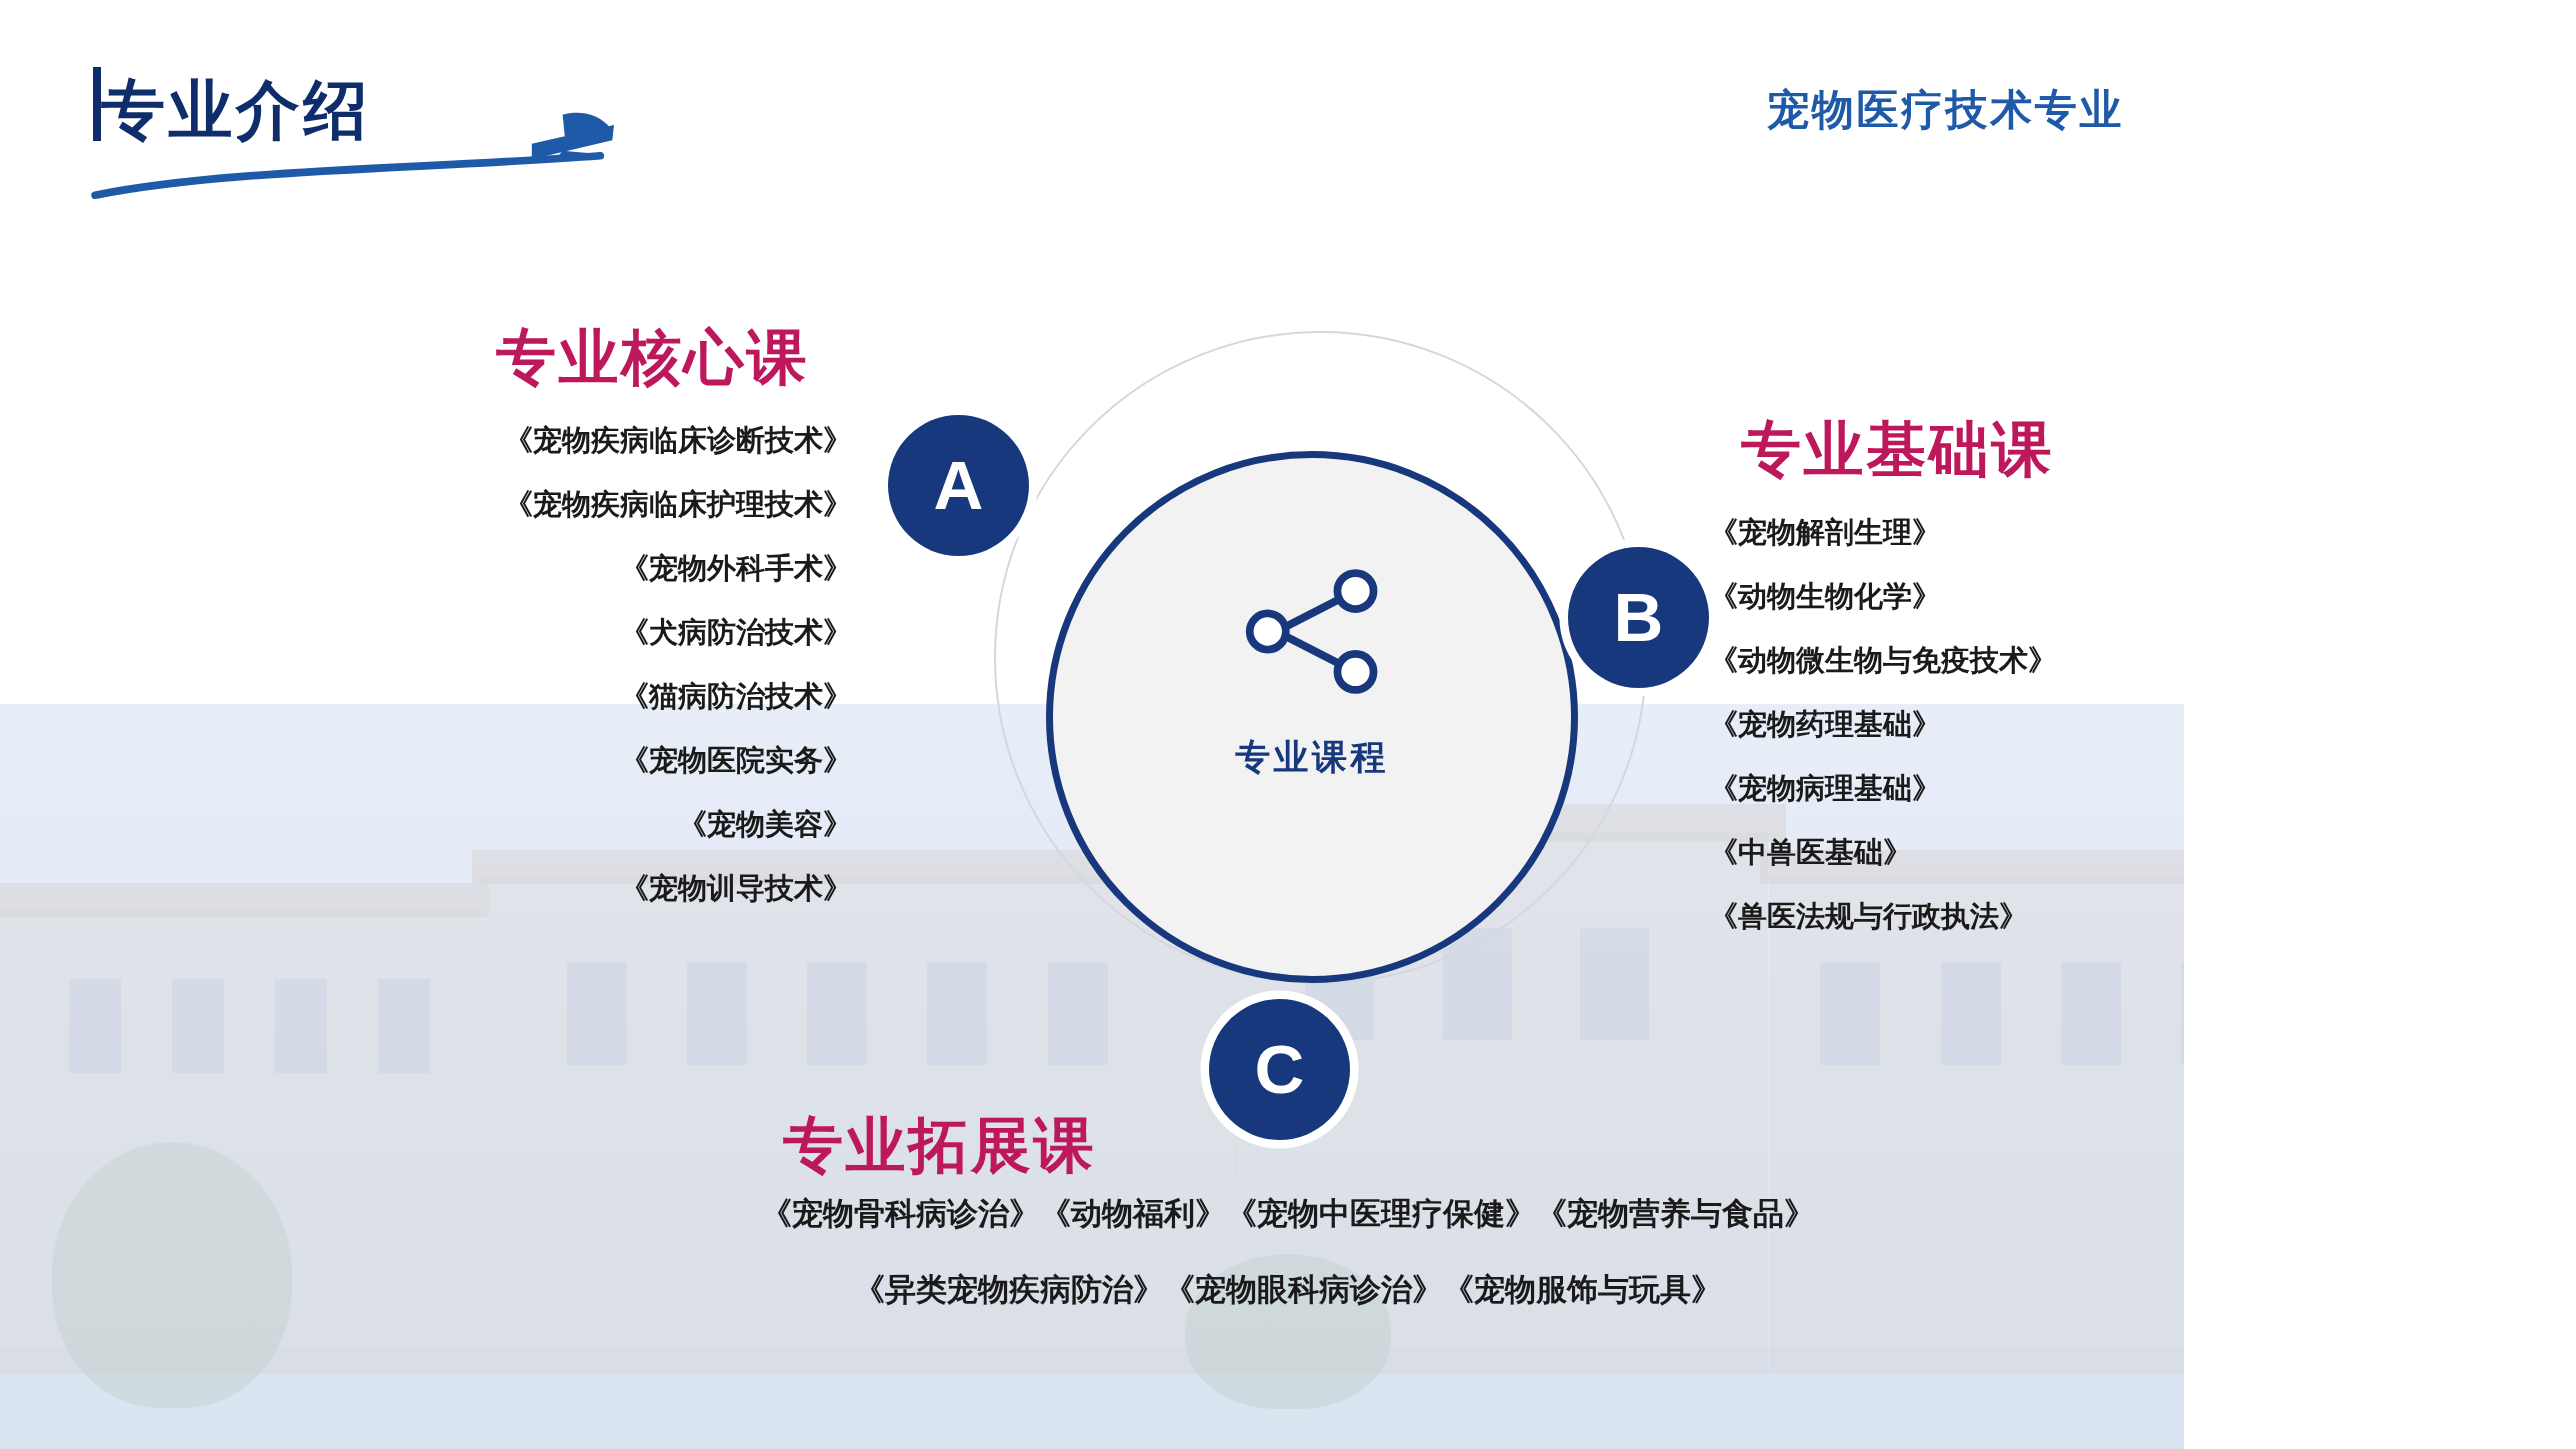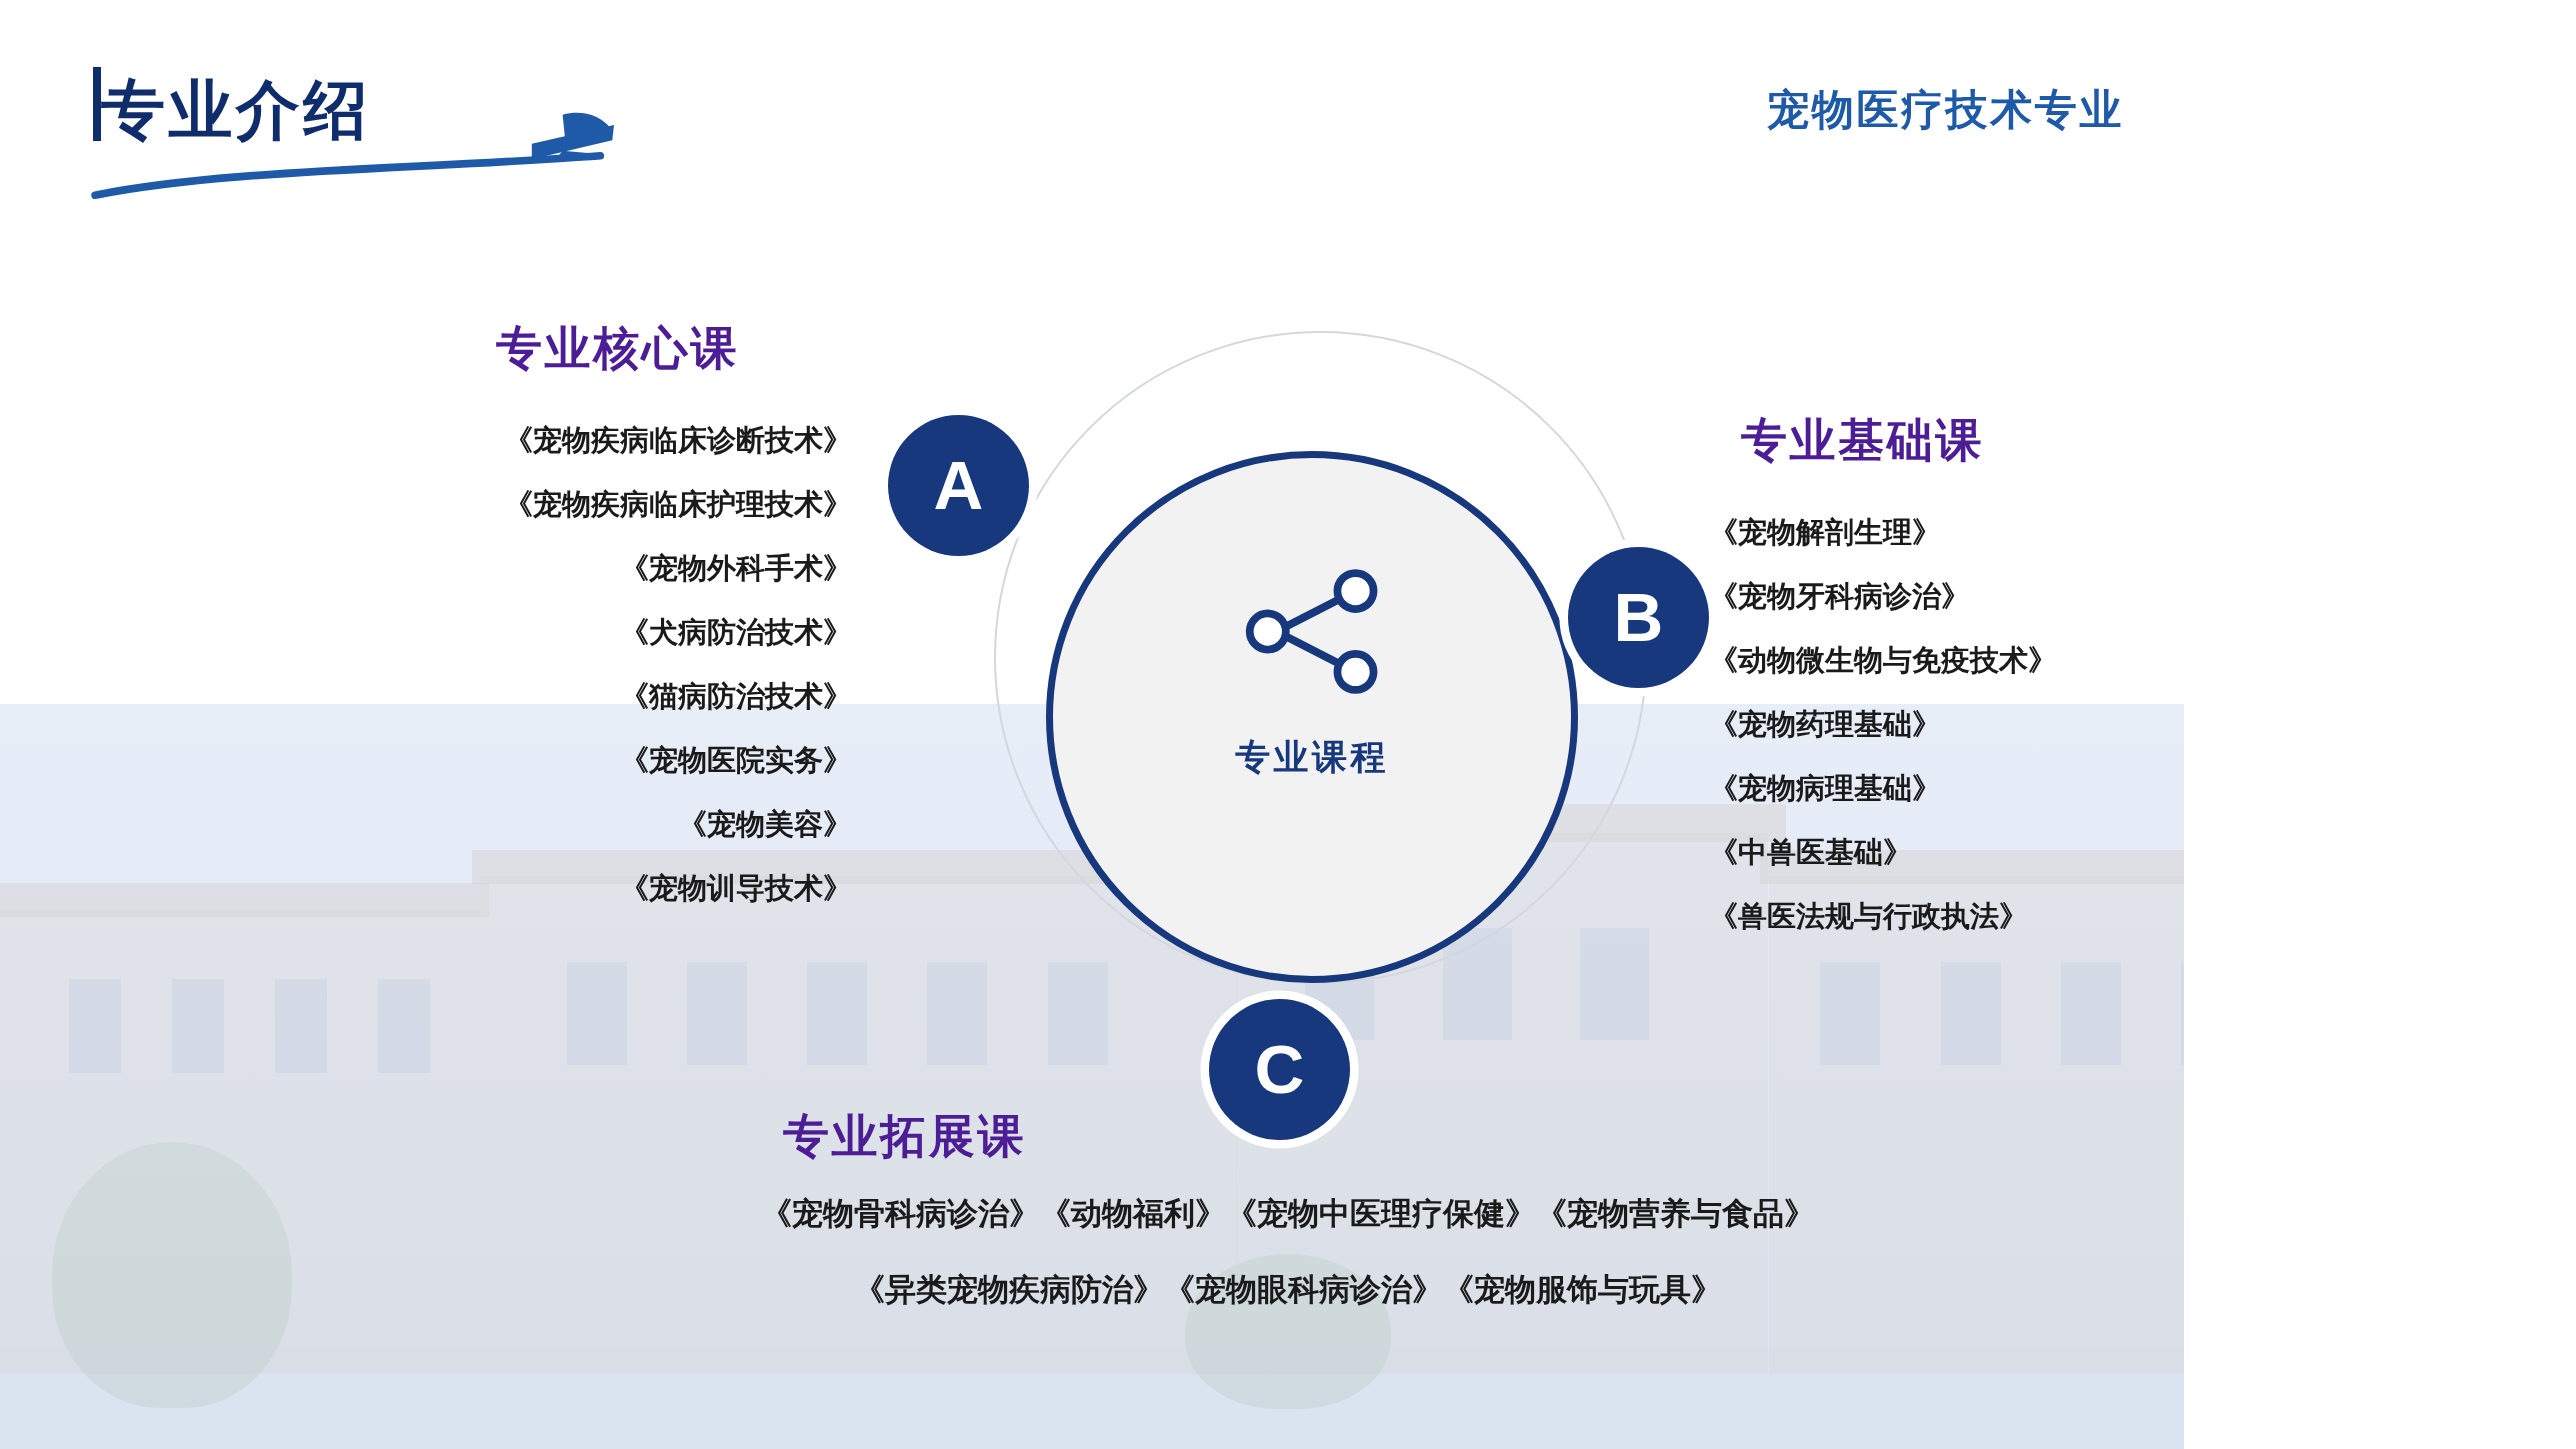--- a/index.html
+++ b/index.html
@@ -158,23 +158,23 @@
     justify-content: center;
     box-shadow: 0 0 0 8.6px #ffffff;
   }
   .node-a { left: 888px; top: 415px; }
   .node-b { left: 1568px; top: 547px; }
   .node-c { left: 1209px; top: 999px; }
 
   
   .col-title {
     position: absolute;
-    font-size: 46px;
-    font-weight: bold;
-    color: #4c1d95;
+    font-size: 60px;
+    font-weight: bold;
+    color: #be185d;
     letter-spacing: 2.6px;
     white-space: nowrap;
   }
   .title-a { left: 496px; top: 318px; }
   .title-b { left: 1741px; top: 410px; }
   .title-c { left: 783px; top: 1106px; }
 
   .list-a {
     position: absolute;
     left: 309px;
@@ -293,21 +293,21 @@
     <div class="list-item">《犬病防治技术》</div>
     <div class="list-item">《猫病防治技术》</div>
     <div class="list-item">《宠物医院实务》</div>
     <div class="list-item">《宠物美容》</div>
     <div class="list-item">《宠物训导技术》</div>
   </div>
 
   <div class="col-title title-b">专业基础课</div>
   <div class="list-b">
     <div class="list-item">《宠物解剖生理》</div>
-    <div class="list-item">《宠物牙科病诊治》</div>
+    <div class="list-item">《动物生物化学》</div>
     <div class="list-item">《动物微生物与免疫技术》</div>
     <div class="list-item">《宠物药理基础》</div>
     <div class="list-item">《宠物病理基础》</div>
     <div class="list-item">《中兽医基础》</div>
     <div class="list-item">《兽医法规与行政执法》</div>
   </div>
 
   <div class="col-title title-c">专业拓展课</div>
   <div class="list-c">
     <div class="list-row">《宠物骨科病诊治》《动物福利》《宠物中医理疗保健》《宠物营养与食品》</div>

